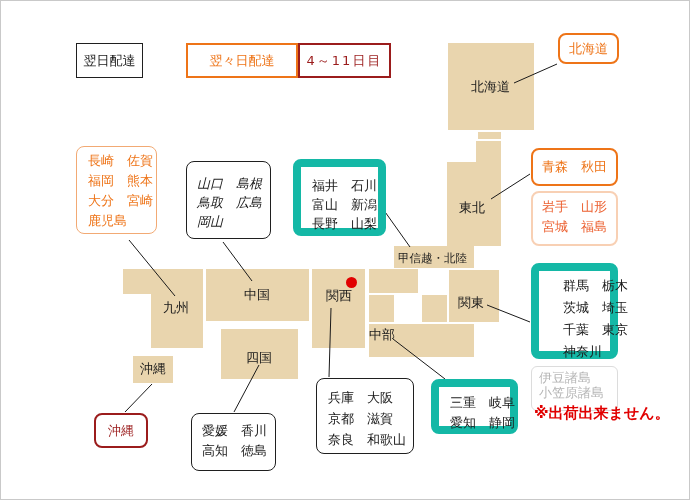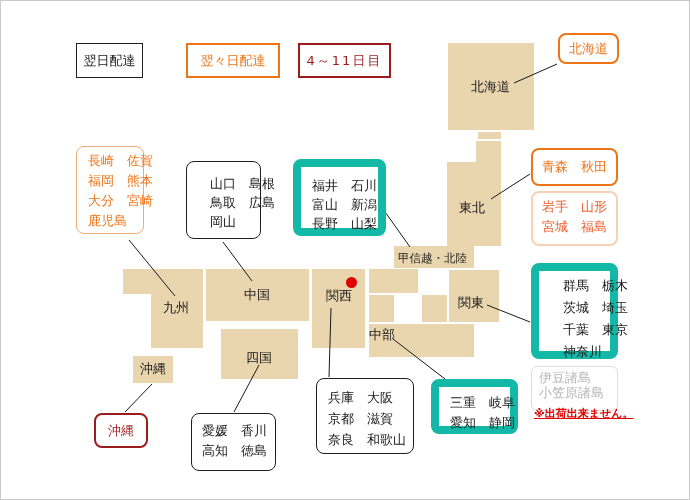--- a/index.html
+++ b/index.html
@@ -15,33 +15,33 @@
            white-space:nowrap;box-sizing:border-box;}
   .callout.center{display:flex;align-items:center;justify-content:center;}
   .callout .ln{line-height:var(--lh,20px);}
   .b-black{border:8px solid #14b8a6;}
   .b-black-thin{border:1px solid #1f1f1f;}
   .b-orange{border:2px solid var(--orange,#ee7418);color:var(--orange,#ee7418);}
   .b-light-orange{border:1px solid var(--light-orange,#f2aa74);color:var(--orange,#ee7418);}
   .b-pale-orange{border:2px solid var(--pale-orange,#f8d0b4);color:var(--orange-red,#ec6030);}
   .b-gray{border:1px solid var(--gray-border,#dcdcdc);color:var(--gray-text,#b5b5b5);}
   .b-darkred{border:2px solid var(--dark-red,#9b1c1c);color:var(--dark-red,#9b1c1c);}
-  .note{font-size:11px;font-weight:bold;color:var(--red,#e10000);margin-left:-5px;margin-top:7px;line-height:13px;text-decoration:underline;}
+  .note{font-size:15px;font-weight:bold;color:var(--red,#e10000);margin-left:-5px;margin-top:7px;line-height:13px;}
   .dot{position:absolute;width:11px;height:11px;border-radius:50%;background:var(--red,#e10000);}
   svg.lines{position:absolute;left:0;top:0;pointer-events:none;}
   svg.lines line{stroke:#1a1a1a;stroke-width:1;}
   .ls2{letter-spacing:2px;}
 </style>
 </head>
 <body>
 
 <div class="stage">
 
   <div class="legend-box b-black-thin" style="left:75px;top:42px;width:67px;height:35px;">翌日配達</div>
-  <div class="legend-box b-orange" style="left:185px;top:42px;width:94px;height:35px;">翌々日配達</div>
+  <div class="legend-box b-orange" style="left:185px;top:42px;width:112px;height:35px;">翌々日配達</div>
   <div class="legend-box b-darkred ls2" style="left:297px;top:42px;width:93px;height:35px;">4～11日目</div>
 
   <div class="blk" style="left:447px;top:42px;width:86px;height:87px;"></div>
   <div class="blk" style="left:477px;top:131px;width:23px;height:7px;"></div>
   <div class="blk" style="left:475px;top:140px;width:25px;height:21px;"></div>
   <div class="blk" style="left:446px;top:161px;width:54px;height:84px;"></div>
   <div class="blk" style="left:393px;top:245px;width:80px;height:22px;"></div>
   <div class="blk" style="left:448px;top:269px;width:50px;height:52px;"></div>
   <div class="blk" style="left:368px;top:268px;width:49px;height:24px;"></div>
   <div class="blk" style="left:368px;top:294px;width:25px;height:27px;"></div>
@@ -77,28 +77,28 @@
   <div class="map-label" style="left:162px;top:300px;">九州</div>
   <div class="map-label" style="left:245px;top:350px;">四国</div>
   <div class="map-label" style="left:139px;top:361px;">沖縄</div>
 
   <div class="dot" style="left:345px;top:276px;"></div>
 
   <div class="callout center b-orange" style="left:557px;top:32px;width:61px;height:31px;">
     <div class="ln">北海道</div>
   </div>
 
-  <div class="callout b-light-orange" style="left:75px;top:145px;width:68px;height:88px;padding:4px 0 8px 11px;--lh:20px;">
+  <div class="callout b-light-orange" style="left:75px;top:145px;width:81px;height:88px;padding:4px 0 8px 11px;--lh:20px;">
     <div class="ln">長崎　佐賀</div>
     <div class="ln">福岡　熊本</div>
     <div class="ln">大分　宮崎</div>
     <div class="ln">鹿児島</div>
   </div>
 
-  <div class="callout b-black-thin" style="left:185px;top:160px;width:75px;height:78px;padding:12px 0 0 23px;--lh:19px;">
+  <div class="callout b-black-thin" style="left:185px;top:160px;width:85px;height:78px;padding:12px 0 0 10px;font-style:italic;--lh:19px;">
     <div class="ln">山口　島根</div>
     <div class="ln">鳥取　広島</div>
     <div class="ln">岡山</div>
   </div>
 
   <div class="callout b-black" style="left:292px;top:158px;width:93px;height:77px;padding:9px 0 0 11px;--lh:19px;">
     <div class="ln">福井　石川</div>
     <div class="ln">富山　新潟</div>
     <div class="ln">長野　山梨</div>
   </div>

